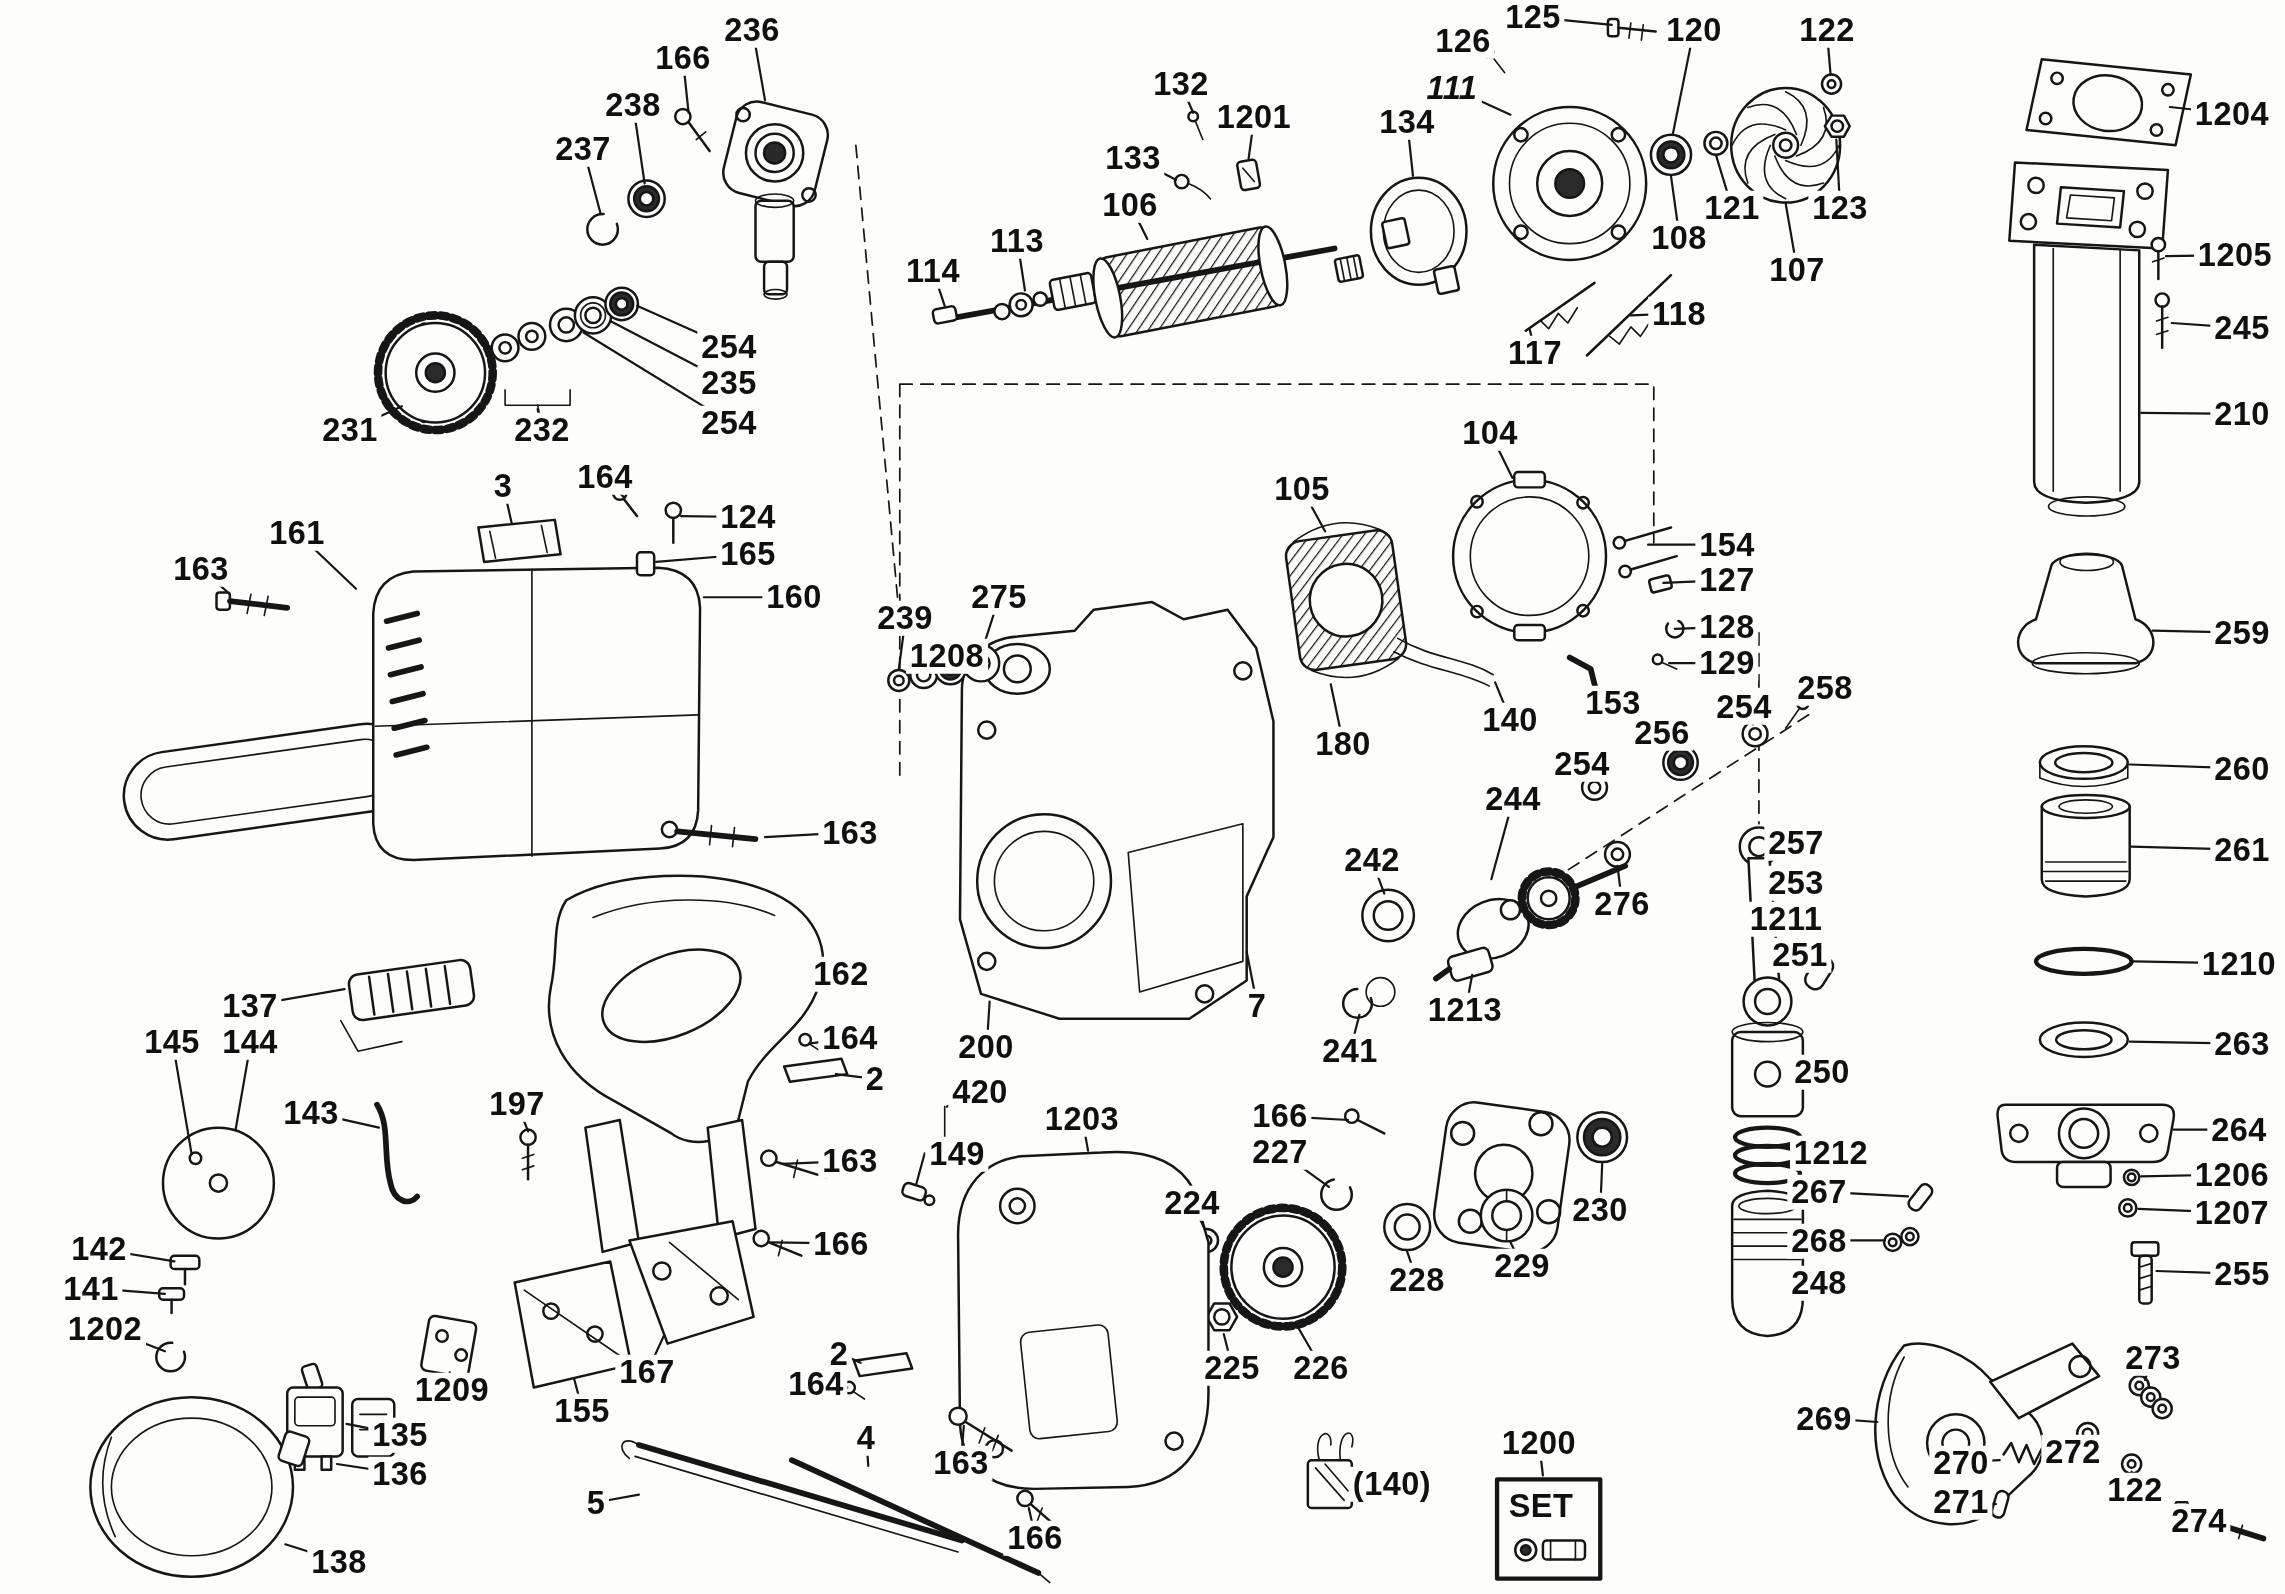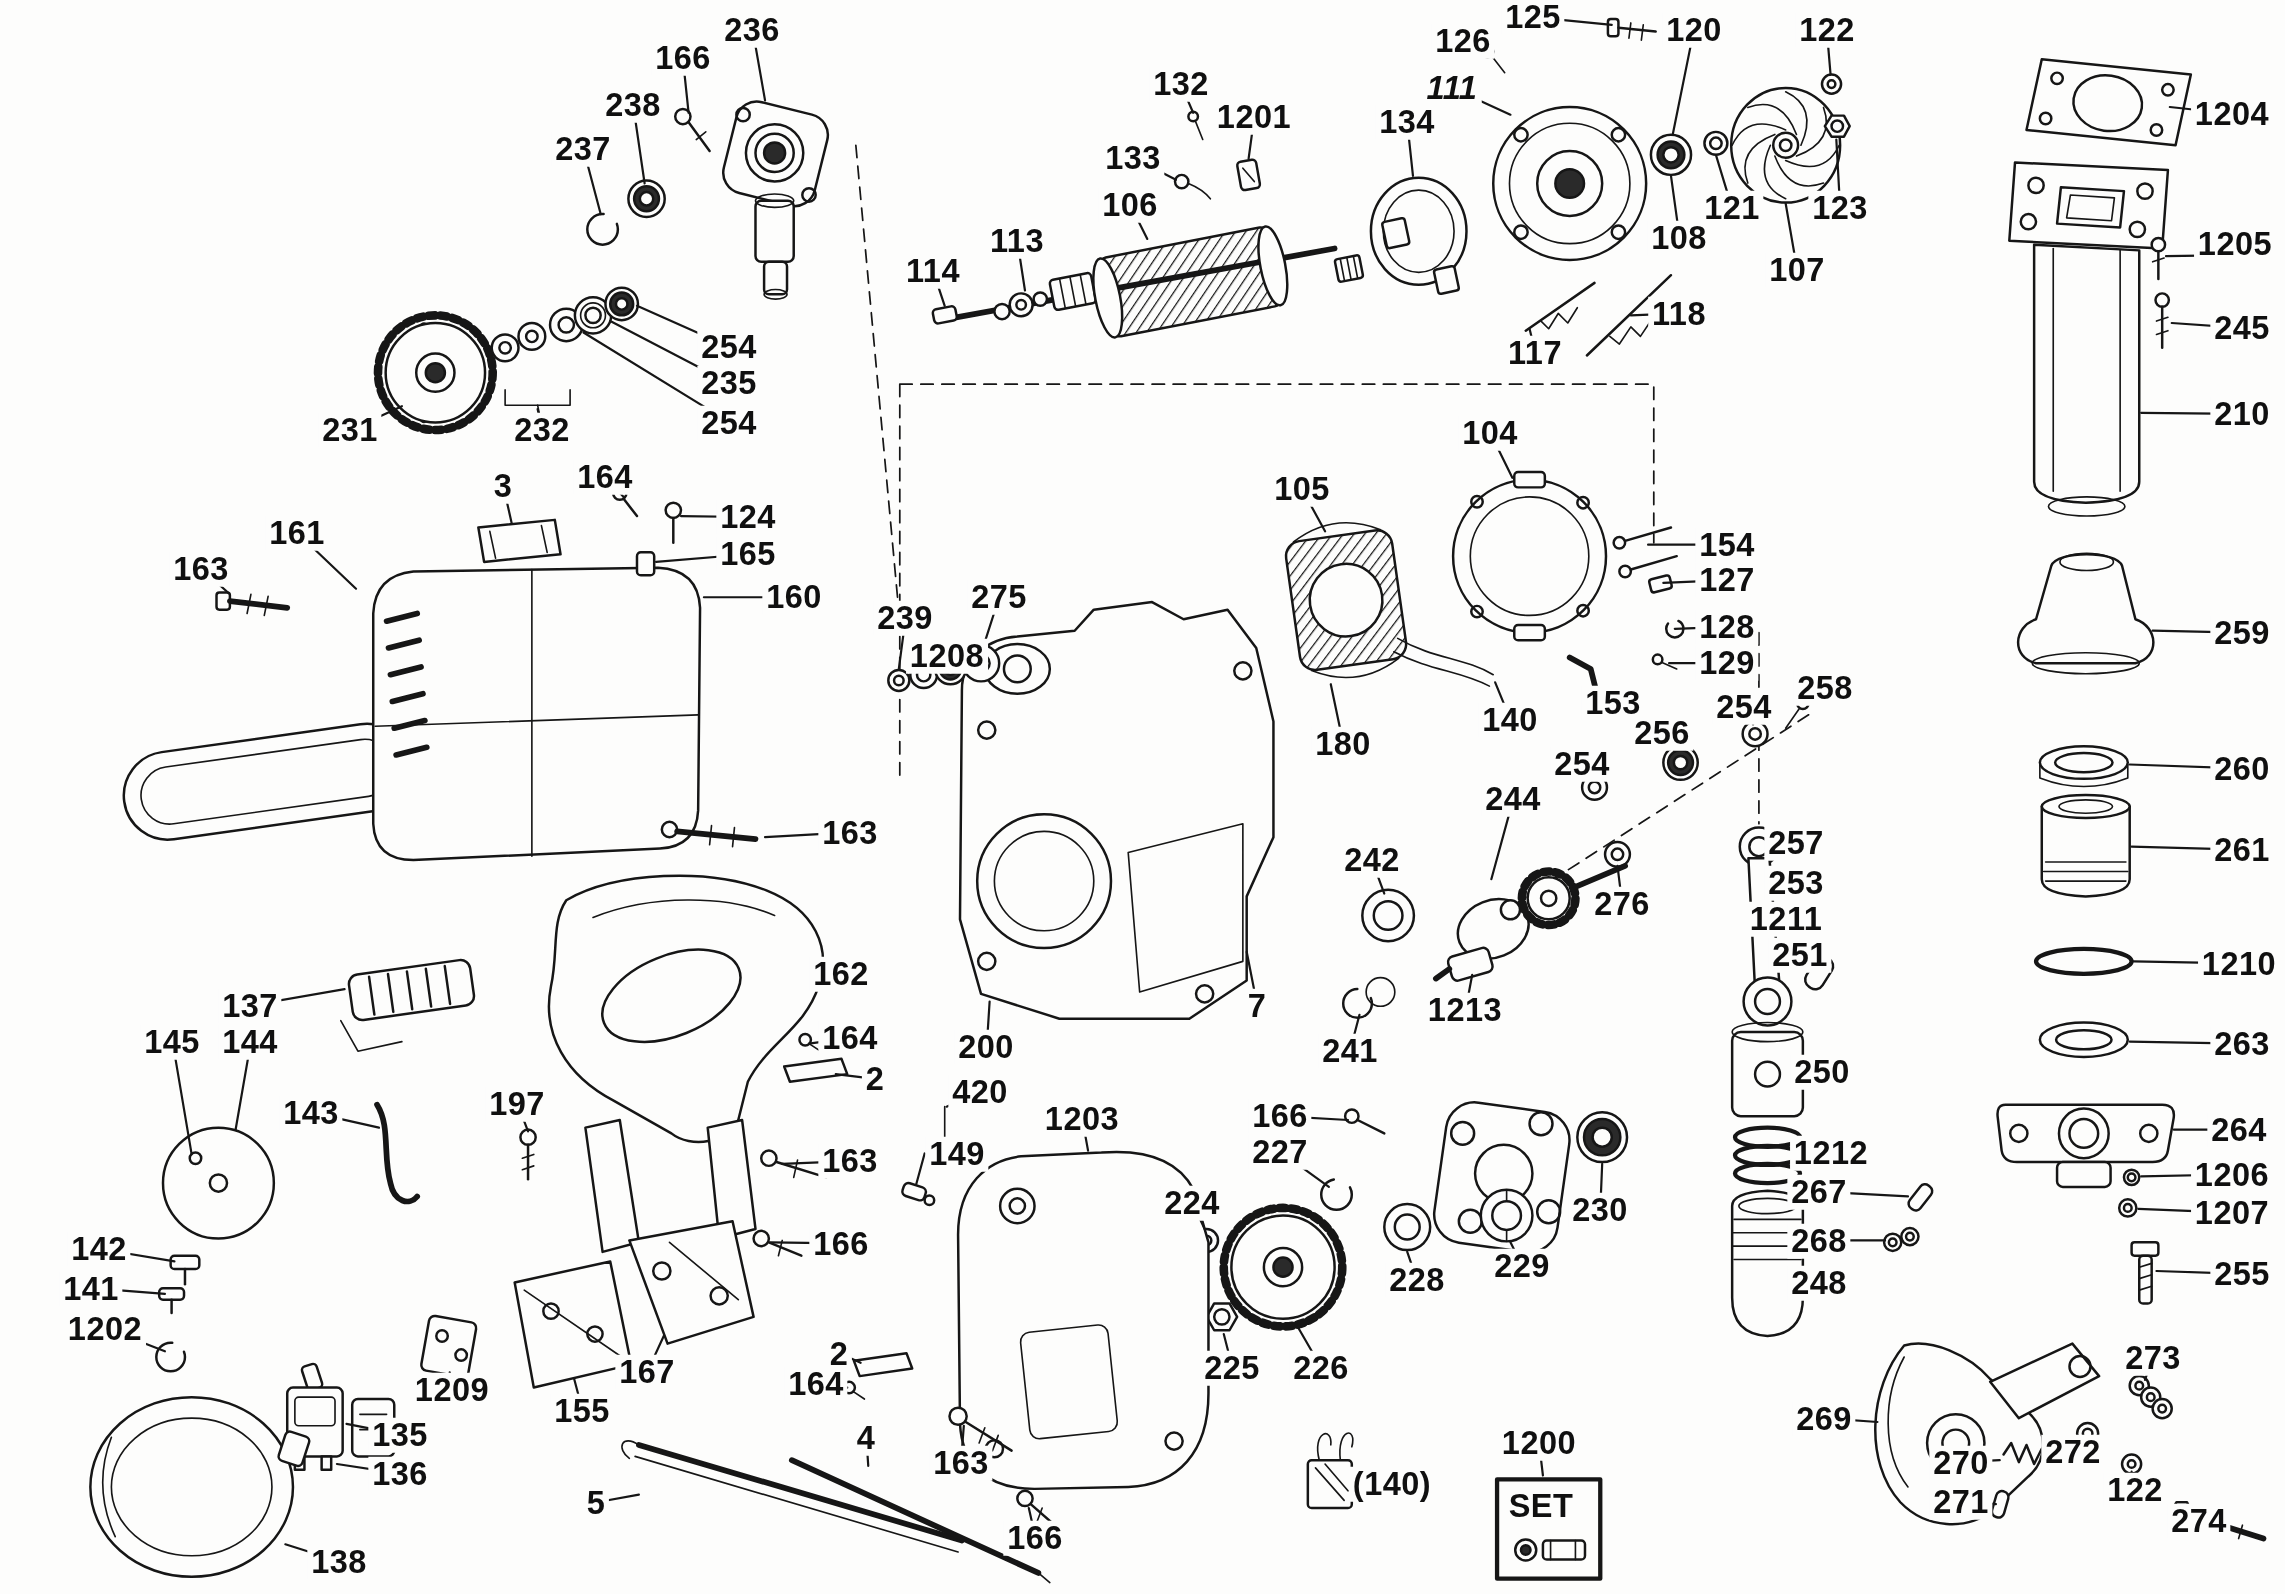--- a/index.html
+++ b/index.html
@@ -672,21 +672,21 @@
       <div class="lbl" style="left: 947px; top: 656px;">1208</div>
       <div class="lbl" style="left: 999px; top: 597px;">275</div>
       <div class="lbl" style="left: 1727px; top: 545px;">154</div>
       <div class="lbl" style="left: 1727px; top: 580px;">127</div>
       <div class="lbl" style="left: 1727px; top: 627px;">128</div>
       <div class="lbl" style="left: 1727px; top: 663px;">129</div>
       <div class="lbl" style="left: 1613px; top: 703px;">153</div>
       <div class="lbl" style="left: 1510px; top: 720px;">140</div>
       <div class="lbl" style="left: 1343px; top: 744px;">180</div>
       <div class="lbl" style="left: 2232px; top: 114px;">1204</div>
-      <div class="lbl" style="left: 2235px; top: 244px;">1205</div>
+      <div class="lbl" style="left: 2235px; top: 255px;">1205</div>
       <div class="lbl" style="left: 2242px; top: 328px;">245</div>
       <div class="lbl" style="left: 2242px; top: 414px;">210</div>
       <div class="lbl" style="left: 2242px; top: 633px;">259</div>
       <div class="lbl" style="left: 2242px; top: 769px;">260</div>
       <div class="lbl" style="left: 2242px; top: 850px;">261</div>
       <div class="lbl" style="left: 2239px; top: 964px;">1210</div>
       <div class="lbl" style="left: 2242px; top: 1044px;">263</div>
       <div class="lbl" style="left: 2239px; top: 1130px;">264</div>
       <div class="lbl" style="left: 2232px; top: 1175px;">1206</div>
       <div class="lbl" style="left: 2232px; top: 1213px;">1207</div>

